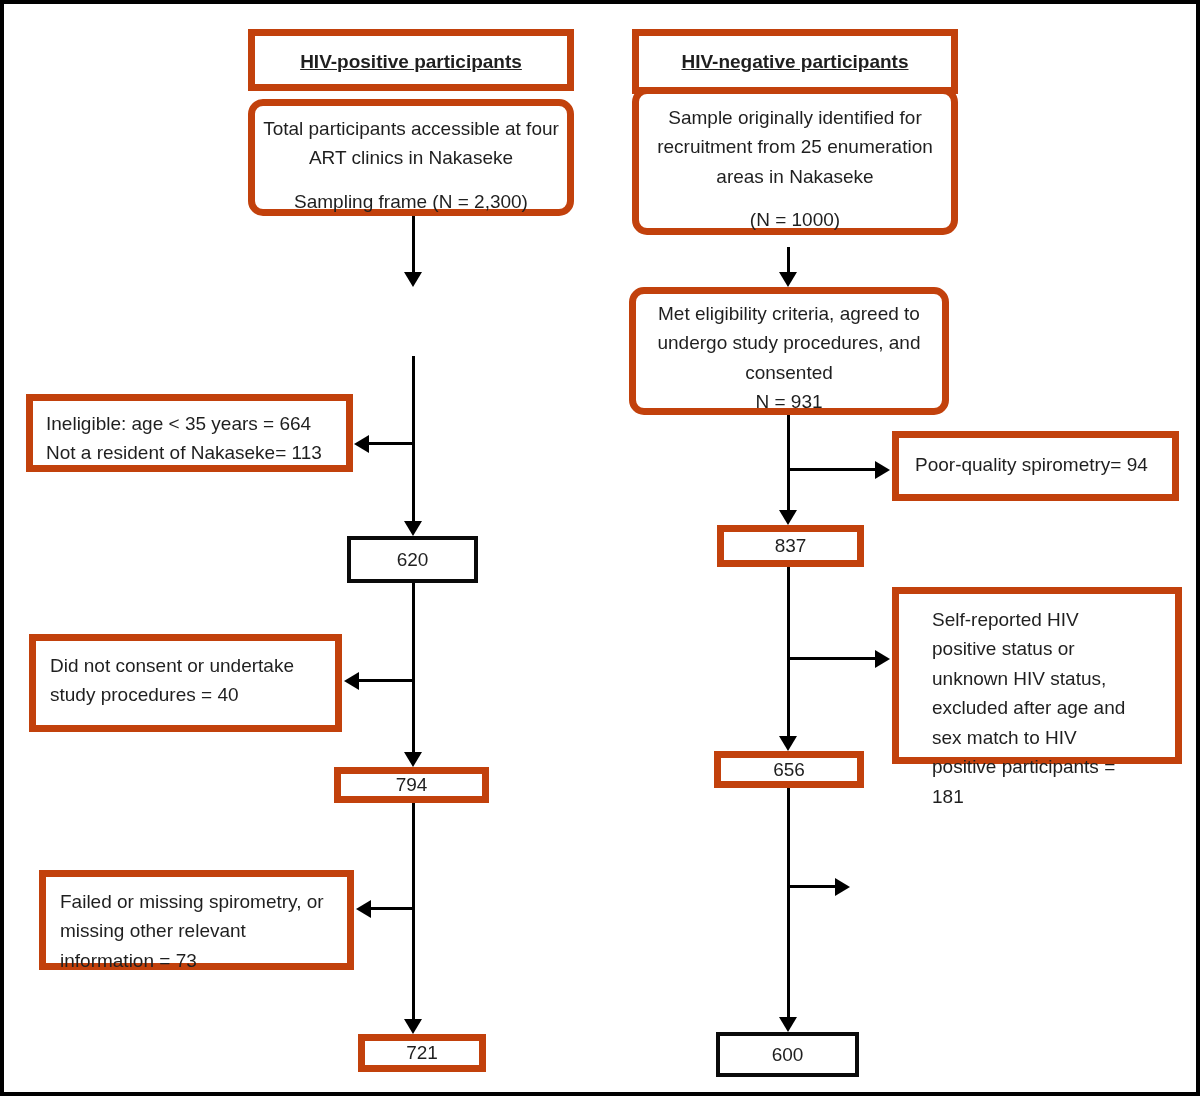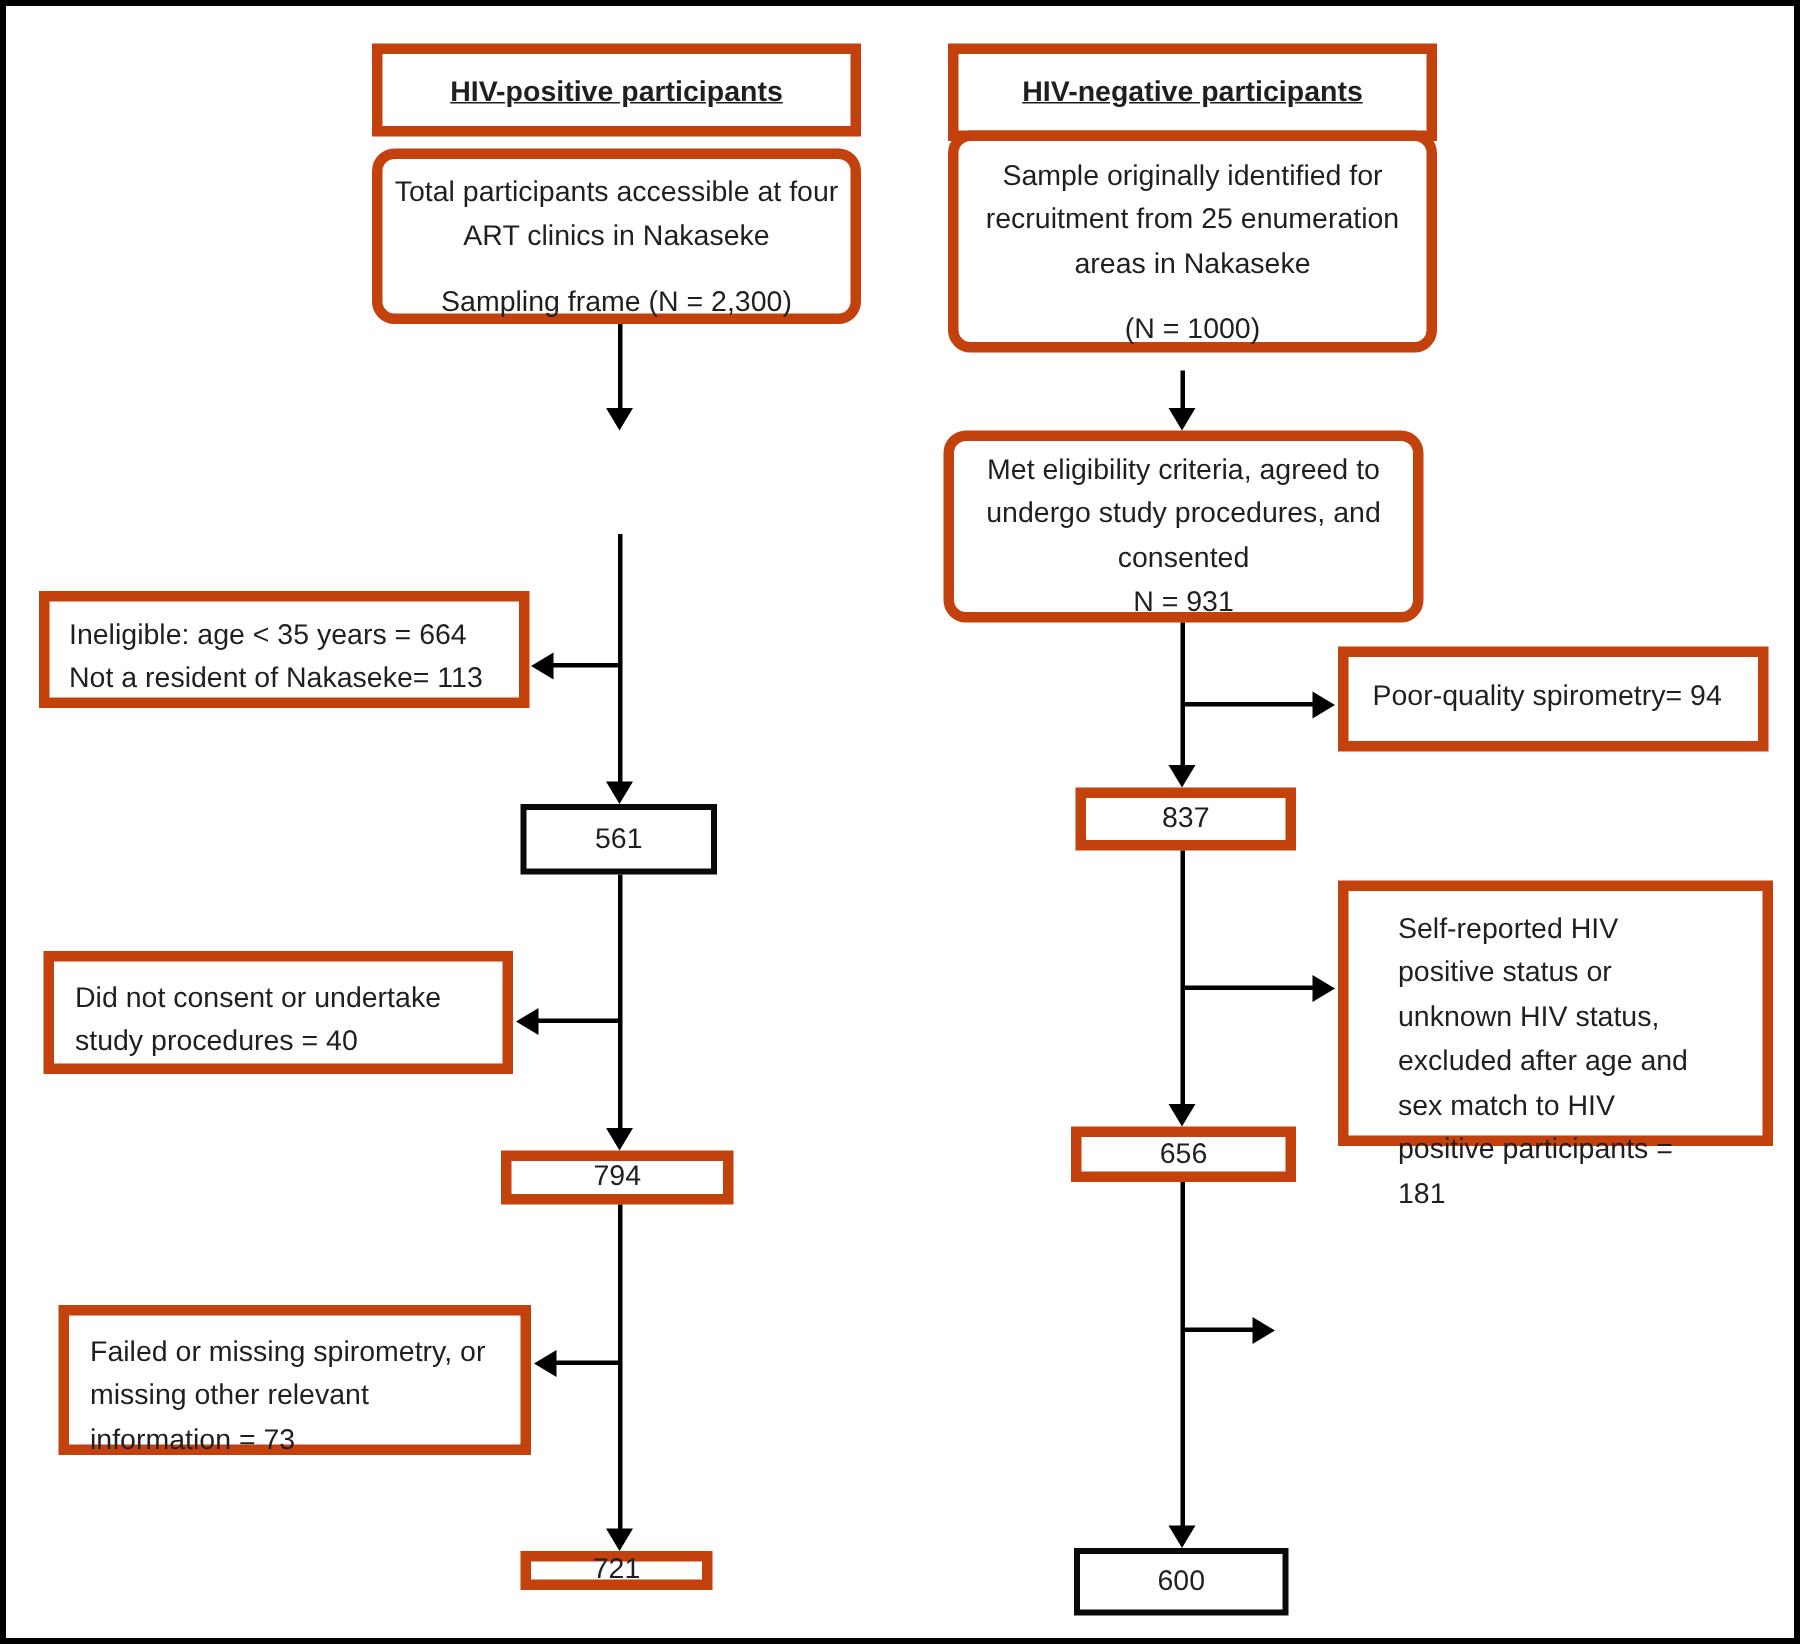--- a/index.html
+++ b/index.html
@@ -75,36 +75,36 @@
     <div class="gap-top-sm" style="margin-top:14px">Sampling frame (N = 2,300)</div>
   </div>
 
 
   <div class="box" style="left:22px;top:390px;width:327px;height:78px;padding:8px 13px">
     <div>Ineligible: age &lt; 35 years = 664</div>
     <div>Not a resident of Nakaseke= 113</div>
   </div>
 
   <div class="box box--thick count" style="left:343px;top:532px;width:131px;height:47px">
-    <span>561</span>
+    <span>620</span>
   </div>
 
-  <div class="box" style="left:25px;top:630px;width:313px;height:82px;padding:10px 14px">
+  <div class="box" style="left:25px;top:630px;width:313px;height:98px;padding:10px 14px">
     <div>Did not consent or undertake study procedures = 40</div>
   </div>
 
   <div class="box count" style="left:330px;top:763px;width:155px;height:36px">
     <span>794</span>
   </div>
 
   <div class="box" style="left:35px;top:866px;width:315px;height:100px;padding:10px 14px">
     <div>Failed or missing spirometry, or missing other relevant information = 73</div>
   </div>
 
-  <div class="box count" style="left:343px;top:1030px;width:128px;height:26px">
+  <div class="box count" style="left:354px;top:1030px;width:128px;height:38px">
     <span>721</span>
   </div>
 
   <div class="vline" style="left:408px;top:212px;height:57px"></div>
   <div class="arr-down" style="left:400px;top:268px"></div>
 
   <div class="vline" style="left:408px;top:352px;height:166px"></div>
   <div class="arr-down" style="left:400px;top:517px"></div>
   <div class="hline" style="left:363px;top:438px;width:47px"></div>
   <div class="arr-left" style="left:350px;top:431px"></div>

